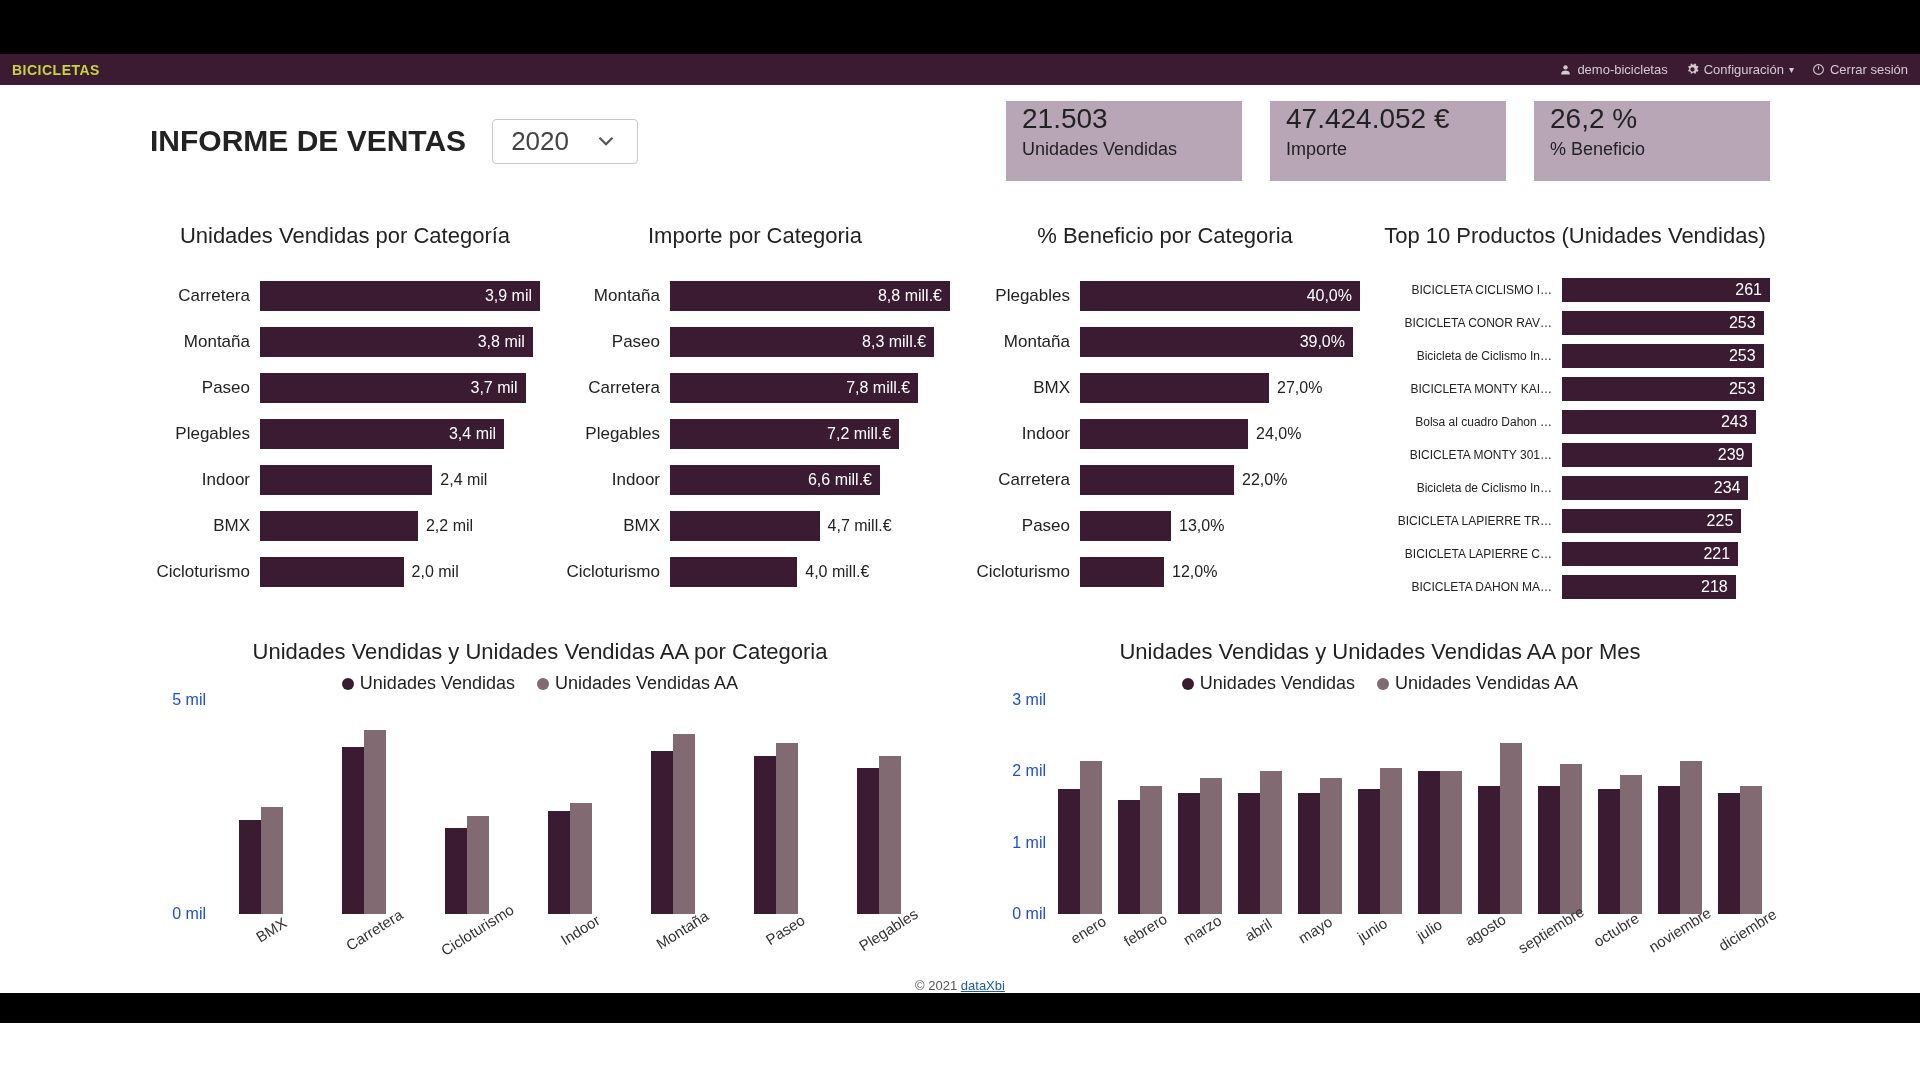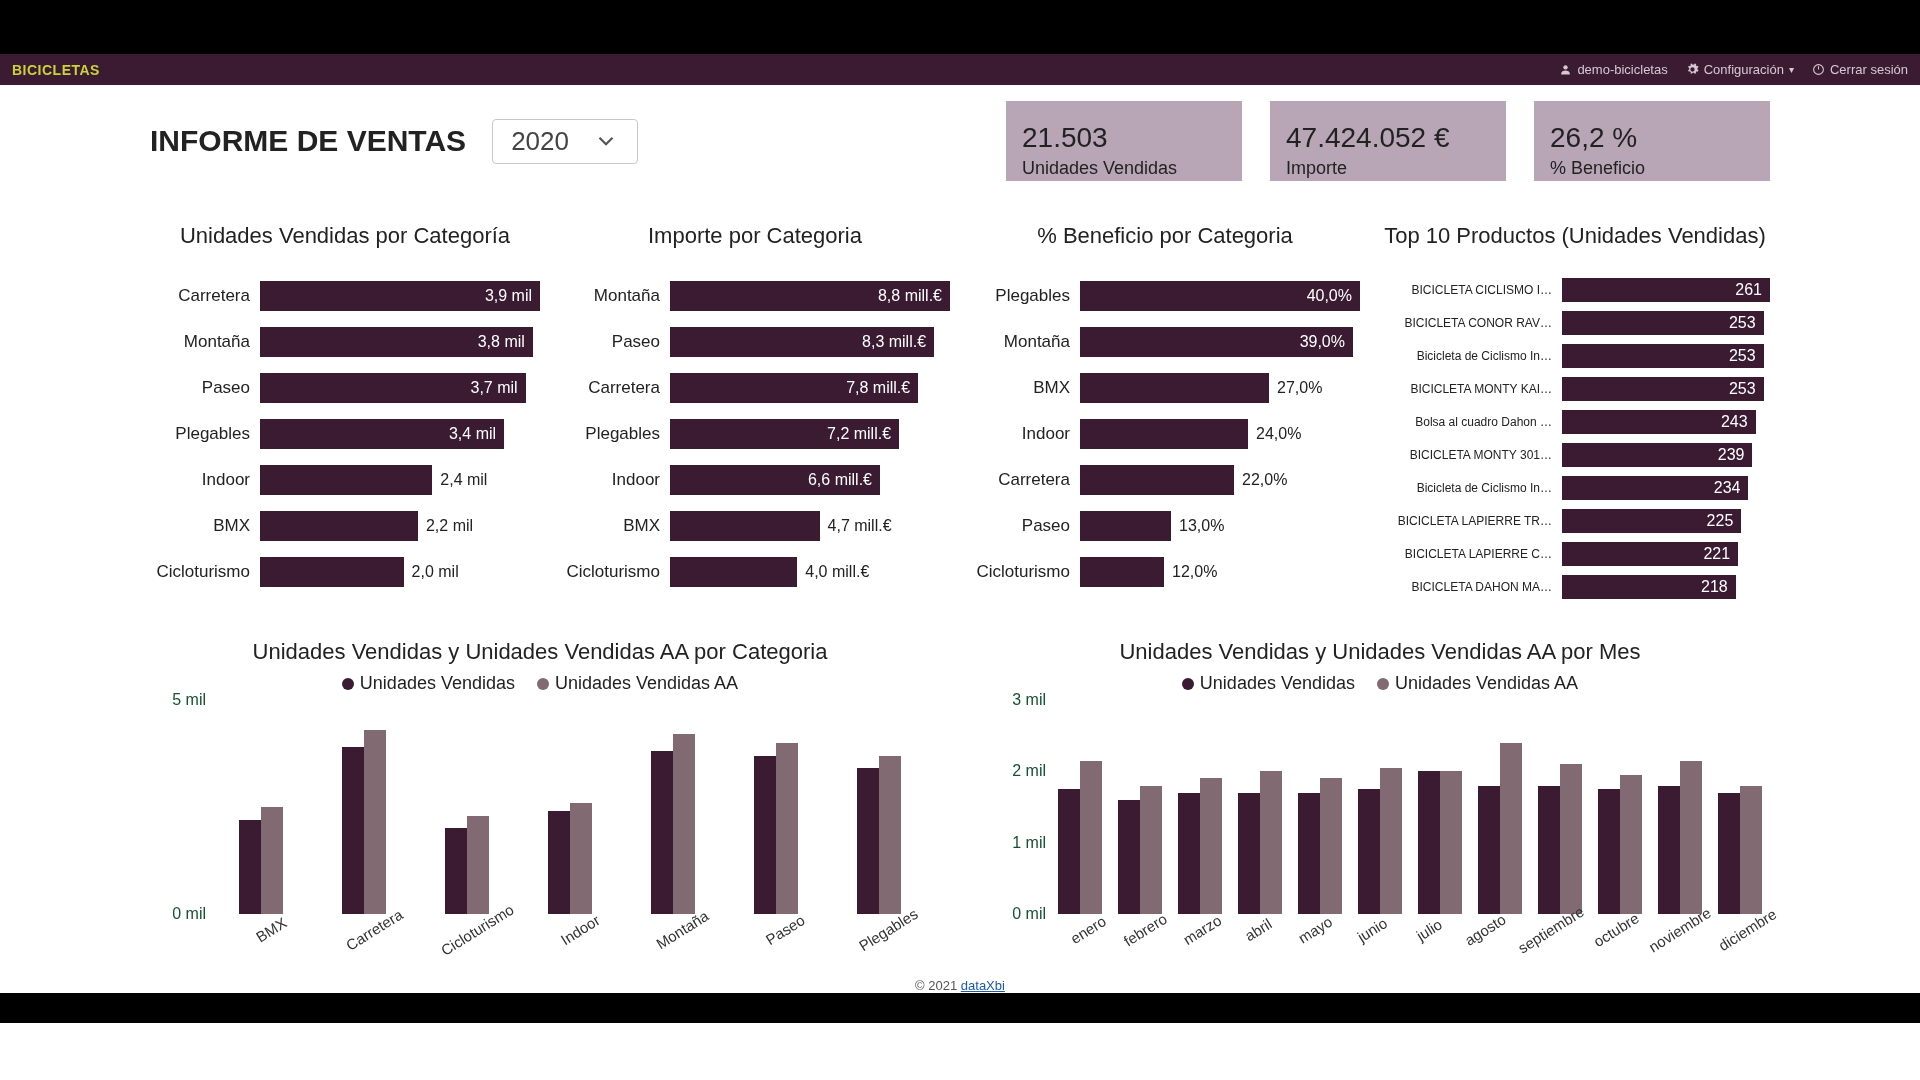--- a/index.html
+++ b/index.html
@@ -13,21 +13,21 @@
   .nav-item { color:#d7c9d2; font-size:13px; display:flex; align-items:center; gap:5px; cursor:pointer; }
   .nav-ico svg { width:13px; height:13px; display:block; }
   .nav-caret { font-size:10px; }
   .page { padding:8px 150px 0 150px; }
   .header-row { display:flex; align-items:center; gap:26px; margin-top:8px; }
   .title { font-size:30px; font-weight:600; color:#222; }
   .year-dd { display:flex; align-items:center; gap:24px; border:1px solid #c9c9c9; border-radius:4px; padding:6px 18px 6px 18px; background:#fff; cursor:pointer;justify-content:space-between; }
   .year-dd span { font-size:26px; color:#444; }
   .year-dd svg { width:26px; height:26px; }
   .kpis { margin-left:auto; display:flex; gap:28px; }
-  .kpi { width:236px; height:80px; background:#b8a6b7; padding:21px 16px; }
+  .kpi { width:236px; height:80px; background:#b8a6b7; padding:2px 16px; }
   .kpi-val { font-size:28px; color:#222; }
   .kpi-lab { font-size:18px; color:#222; margin-top:4px; }
   .charts-row { display:flex; gap:20px; margin-top:42px; }
   .chart { flex:1; }
   .chart-title { font-size:22px; font-weight:500; text-align:center; margin-bottom:24px; }
   .hbar-row { display:flex; align-items:center; height:46px; gap:10px; }
   .hbar-label { width:100px; text-align:right; font-size:17px; color:#222; flex-shrink:0; }
   .hbar-track { flex:1; position:relative; height:30px; display:flex; align-items:center; }
   .hbar-fill { height:100%; background:#3a1b32; display:flex; align-items:center; justify-content:flex-end; padding-right:8px; }
   .hbar-val-in { color:#fff; font-size:16px; }
@@ -36,21 +36,21 @@
   .top10 .hbar-row { height:33px; }
   .top10 .hbar-track { height:24px; }
   .lower-row { display:flex; gap:60px; margin-top:36px; }
   .grouped { flex:1; }
   .grouped-title { font-size:22px; font-weight:500; text-align:center; }
   .legend { display:flex; gap:22px; justify-content:center; margin-top:8px; font-size:18px; }
   .legend-item { display:flex; align-items:center; gap:6px; }
   .dot { width:12px; height:12px; border-radius:50%; }
   .plot { position:relative; height:250px; margin-top:6px; margin-left:60px; }
   .yaxis { position:absolute; left:-54px; top:0; bottom:36px; width:50px; }
-  .ytick { position:absolute; right:0; font-size:16px; color:#14532d; transform:translateY(50%); }
+  .ytick { position:absolute; right:0; font-size:16px; color:#1d4ed8; transform:translateY(50%); }
   .bars-area { position:absolute; left:0; right:0; top:0; bottom:36px; display:flex; align-items:flex-end; gap:0; }
   .group { flex:1; display:flex; justify-content:center; align-items:flex-end; gap:0; position:relative; height:100%; }
   .bar { width:22px; }
   .bar.a { background:#3a1b32; }
   .bar.b { background:#826a72; }
   .xaxis { position:absolute; left:0; right:0; bottom:0; height:36px; display:flex; }
   .xlabel { flex:1; text-align:center; font-size:15px; color:#333; transform:rotate(-32deg) translateY(10px); transform-origin:top center; white-space:nowrap; }
   .footer { text-align:center; font-size:13px; color:#555; margin-top:28px; }
   .footer a { color:#1a5aa8; text-decoration:underline; cursor:pointer; }
 </style>

